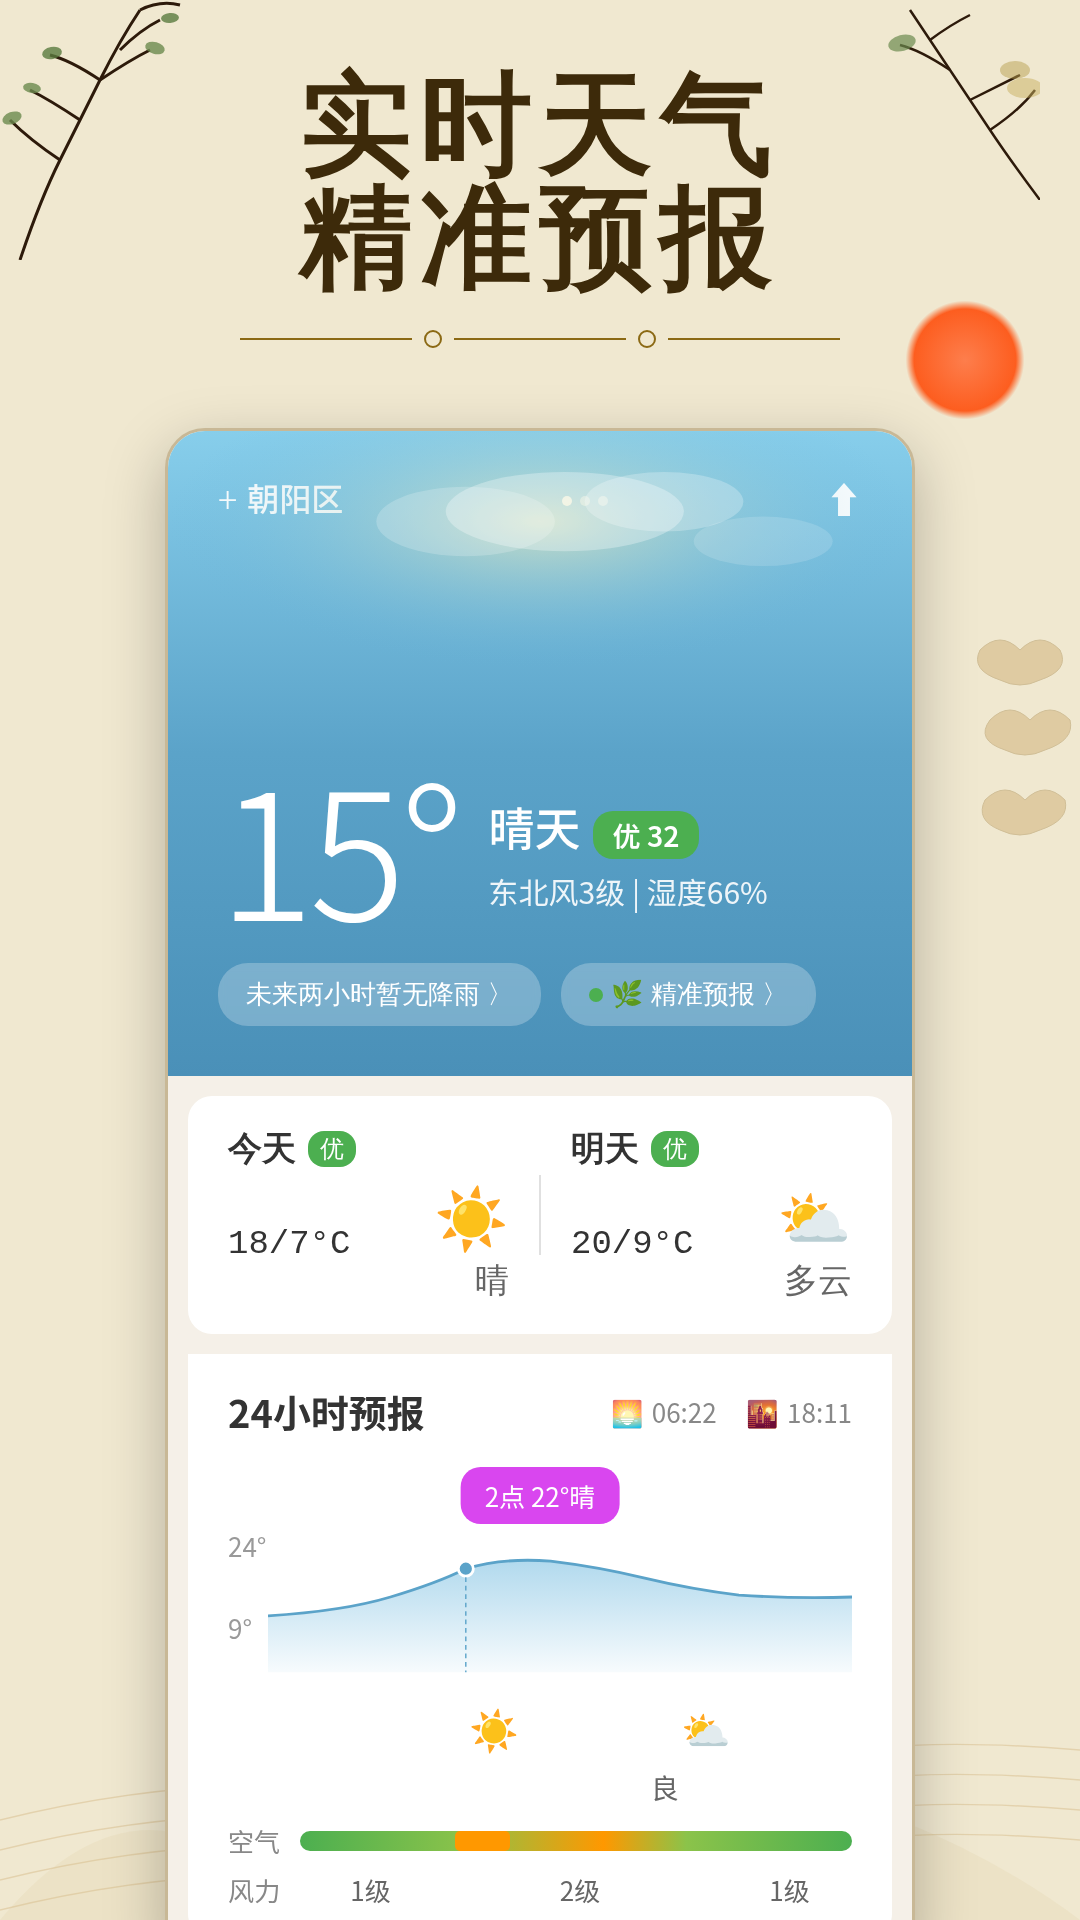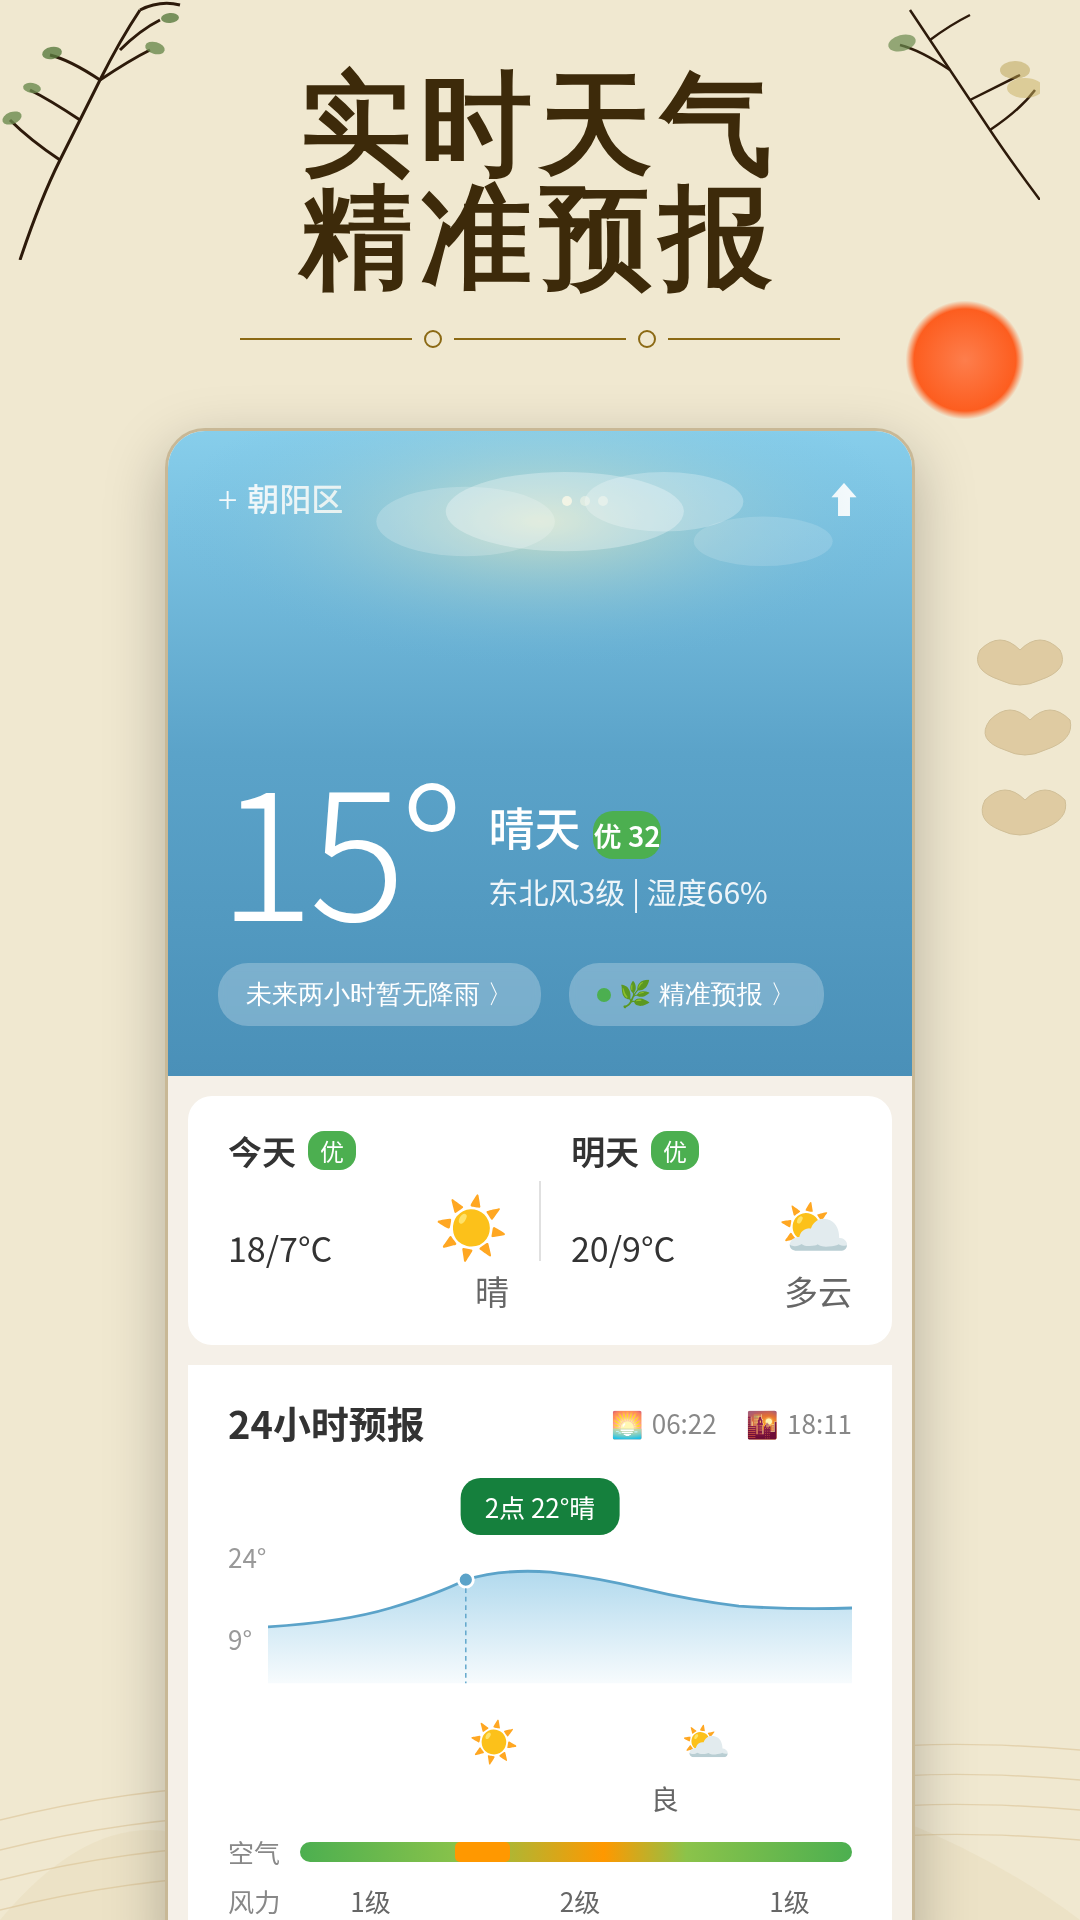--- a/index.html
+++ b/index.html
@@ -153,35 +153,35 @@
 
     .condition-text {
       font-size: 46px;
       color: white;
       font-weight: 500;
     }
 
     .aqi-badge {
       background: #4caf50;
       color: white;
-      padding: 4px 1px;
+      padding: 4px 20px;
       border-radius: 20px;
       font-size: 28px;
       font-weight: 600;
     }
 
     .weather-details {
       font-size: 30px;
       color: rgba(255,255,255,0.9);
     }
 
     
     .alert-row {
       display: flex;
-      gap: 28px;
+      gap: 20px;
       margin-top: 30px;
     }
 
     .alert-btn {
       background: rgba(255,255,255,0.25);
       border: none;
       border-radius: 30px;
       padding: 14px 28px;
       color: white;
       font-size: 26px;
@@ -205,21 +205,22 @@
       border-radius: 24px;
       padding: 30px 40px;
       display: flex;
       align-items: center;
     }
 
     .forecast-item {
       flex: 1;
       display: flex;
       flex-direction: column;
-      gap: 4px;
+      gap: 12px;
+      font-family: Liberation Mono, monospace;
     }
 
     .forecast-day-row {
       display: flex;
       align-items: center;
       gap: 12px;
     }
 
     .forecast-day {
       font-size: 34px;
@@ -297,21 +298,21 @@
       position: relative;
       height: 300px;
       margin-top: 10px;
     }
 
     .chart-tooltip {
       position: absolute;
       top: 0;
       left: 50%;
       transform: translateX(-50%);
-      background: #15803d;
+      background: #d946ef;
       color: white;
       padding: 10px 24px;
       border-radius: 20px;
       font-size: 26px;
       white-space: nowrap;
     }
 
     .chart-y-label {
       font-size: 26px;
       color: #999;

